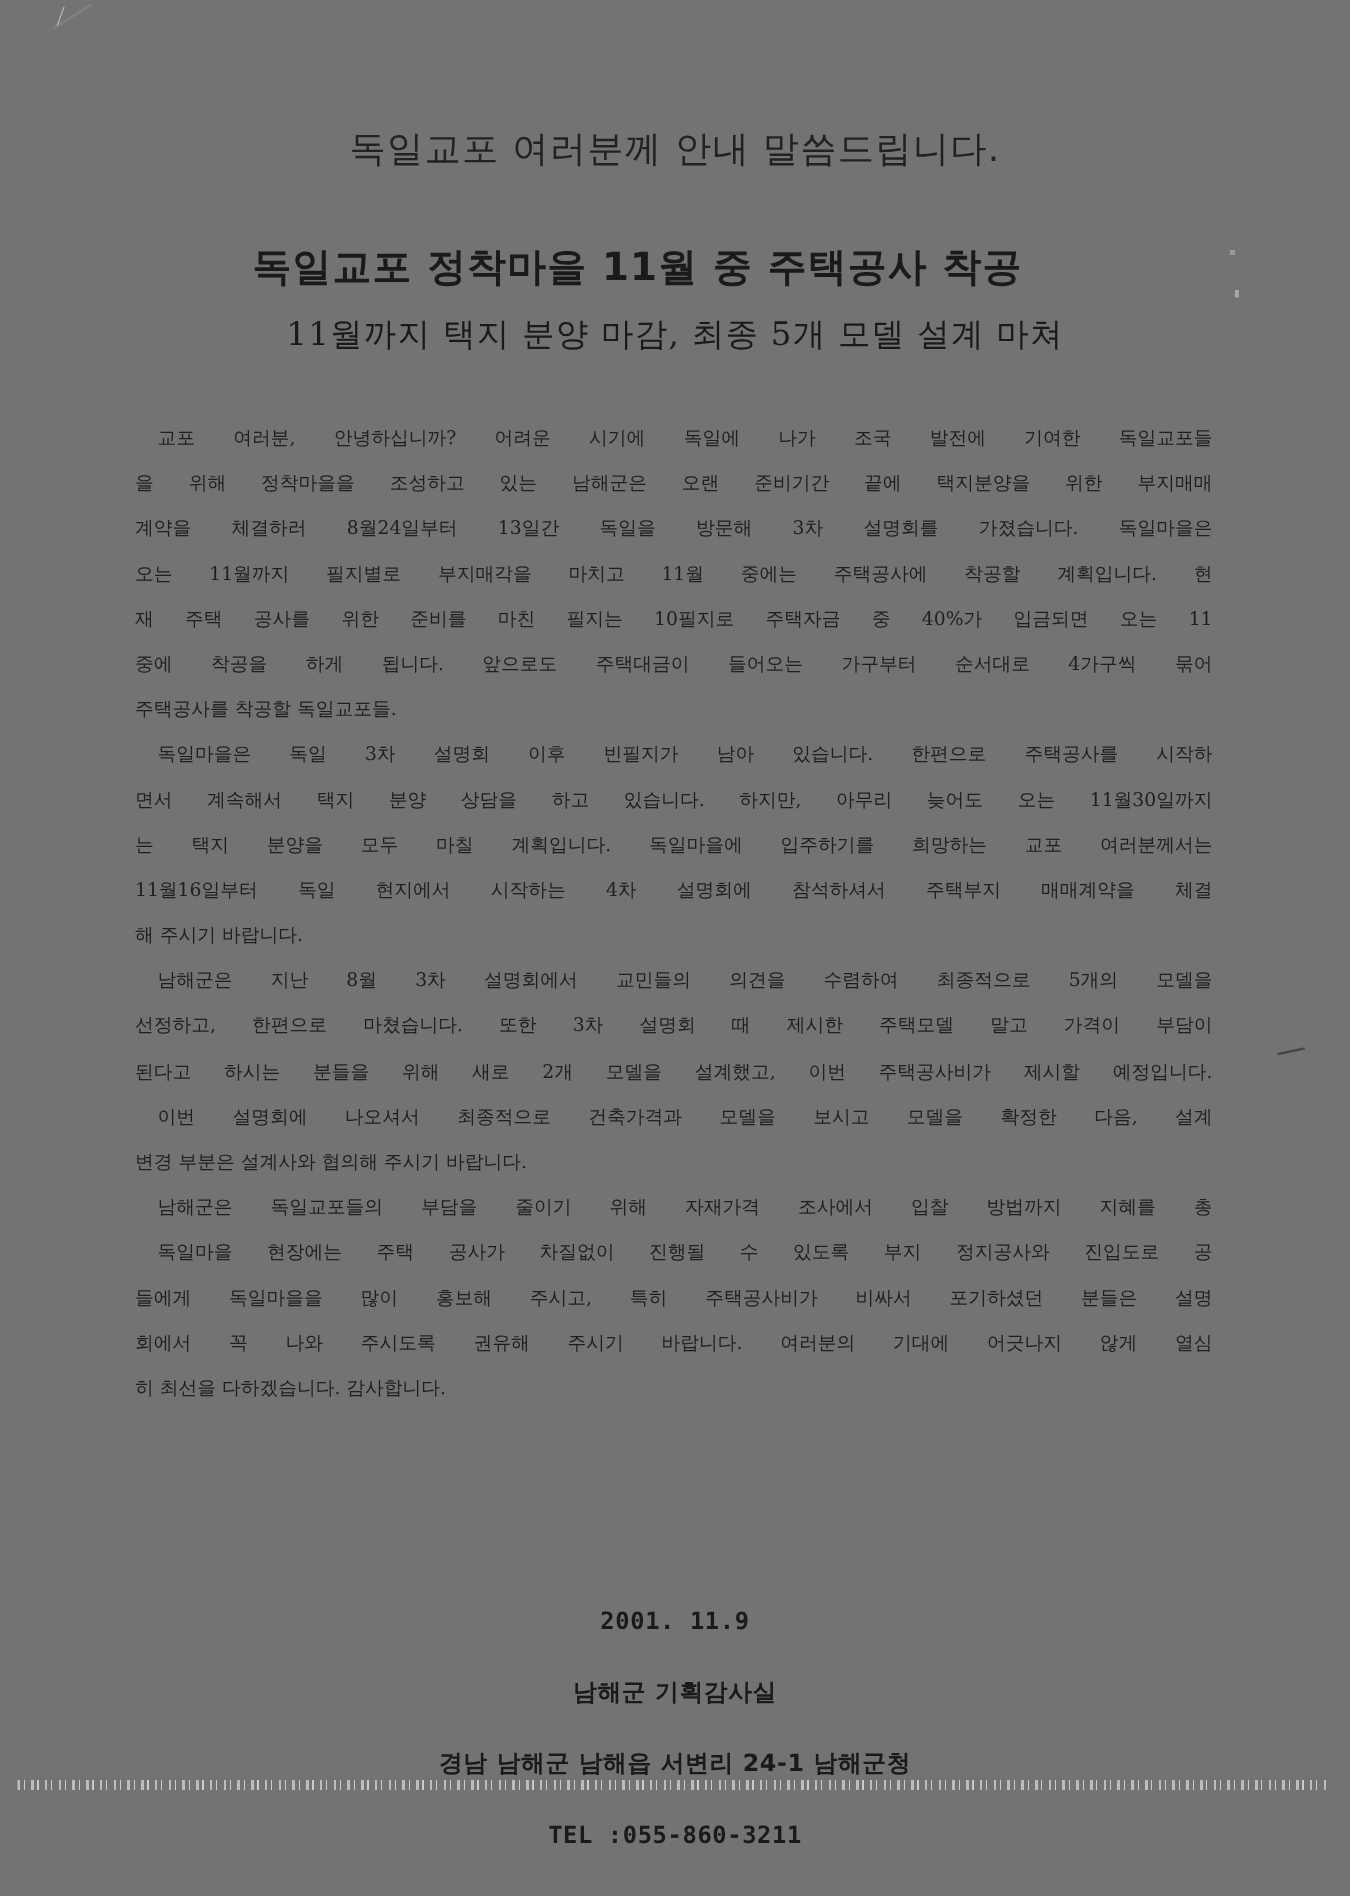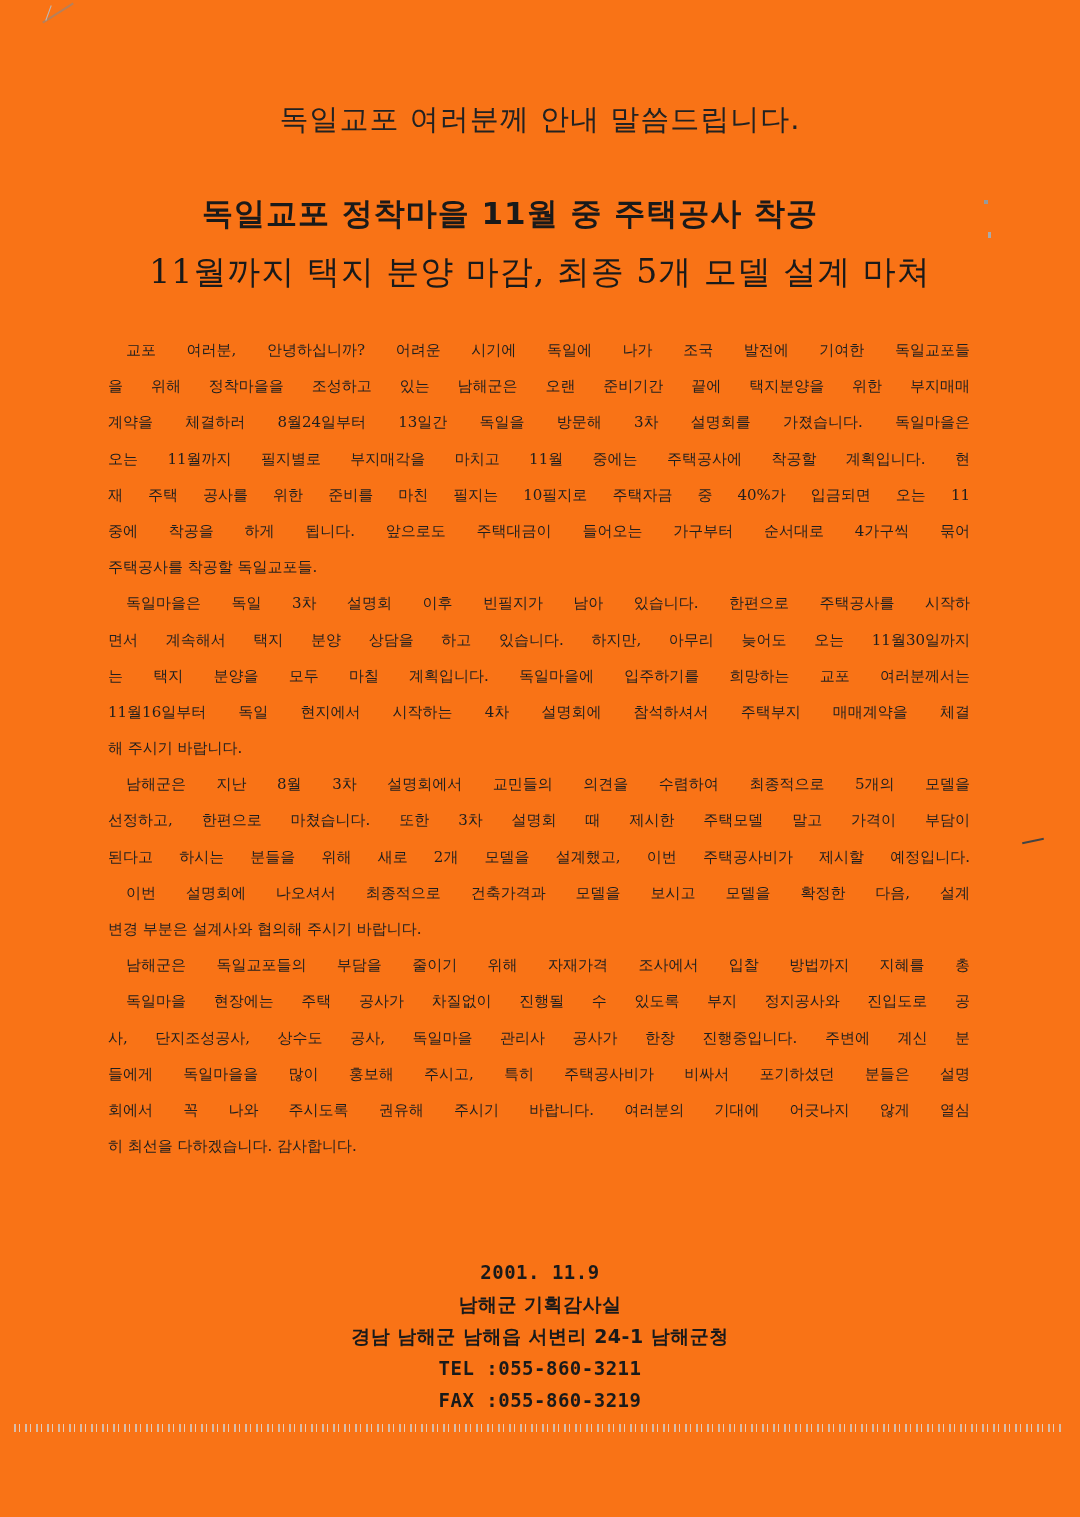--- a/index.html
+++ b/index.html
@@ -13,21 +13,21 @@
       position: relative;
       overflow: hidden;
       font-family: "DejaVu Serif", "Liberation Serif", serif;
       color: #1a1a1a;
     }
     .page {
       position: absolute;
       left: 0; top: 0;
       width: 1080px;
       height: 1517px;
-      background: #f97316;
+      background: #737373;
     }
     .header-notice {
       position: absolute;
       top: 100px;
       left: 0;
       width: 1080px;
       text-align: center;
       font-family: "DejaVu Sans", "Liberation Sans", sans-serif;
       font-size: 29px;
       letter-spacing: 1px;
@@ -46,21 +46,21 @@
       letter-spacing: 1px;
       color: #1a1a1a;
     }
     .subheadline {
       position: absolute;
       top: 250px;
       left: 0;
       width: 1080px;
       text-align: center;
       font-family: "DejaVu Serif", "Liberation Serif", serif;
-      font-size: 33px;
+      font-size: 26px;
       letter-spacing: 1px;
       color: #1a1a1a;
     }
     .body-text {
       position: absolute;
       top: 332px;
       left: 108px;
       width: 862px;
       font-family: "DejaVu Serif", "Liberation Serif", serif;
       font-size: 15px;
@@ -88,20 +88,21 @@
       text-align: center;
       font-family: "DejaVu Sans", "Liberation Sans", sans-serif;
       color: #1a1a1a;
     }
     .signature .sig-line {
       display: block;
       font-size: 19px;
       font-weight: bold;
       line-height: 32px;
       letter-spacing: 0.5px;
+      margin-top: 25px;
     }
     .signature .sig-line.mono {
       font-family: "DejaVu Sans Mono", "Liberation Mono", monospace;
     }
     .scan-mark {
       position: absolute;
       background: #888;
     }
     .mark-topleft {
       left: 40px; top: 12px;
@@ -171,21 +172,20 @@
     <span class="line">는 택지 분양을 모두 마칠 계획입니다. 독일마을에 입주하기를 희망하는 교포 여러분께서는</span>
     <span class="line">11월16일부터 독일 현지에서 시작하는 4차 설명회에 참석하셔서 주택부지 매매계약을 체결</span>
     <span class="line last">해 주시기 바랍니다.</span>
     <span class="line indent">남해군은 지난 8월 3차 설명회에서 교민들의 의견을 수렴하여 최종적으로 5개의 모델을</span>
     <span class="line">선정하고, 한편으로 마쳤습니다. 또한 3차 설명회 때 제시한 주택모델 말고 가격이 부담이</span>
     <span class="line">된다고 하시는 분들을 위해 새로 2개 모델을 설계했고, 이번 주택공사비가 제시할 예정입니다.</span>
     <span class="line indent">이번 설명회에 나오셔서 최종적으로 건축가격과 모델을 보시고 모델을 확정한 다음, 설계</span>
     <span class="line last">변경 부분은 설계사와 협의해 주시기 바랍니다.</span>
     <span class="line indent">남해군은 독일교포들의 부담을 줄이기 위해 자재가격 조사에서 입찰 방법까지 지혜를 총</span>
     <span class="line indent">독일마을 현장에는 주택 공사가 차질없이 진행될 수 있도록 부지 정지공사와 진입도로 공</span>
-    <span class="line">사, 단지조성공사, 상수도 공사, 독일마을 관리사 공사가 한창 진행중입니다. 주변에 계신 분</span>
     <span class="line">들에게 독일마을을 많이 홍보해 주시고, 특히 주택공사비가 비싸서 포기하셨던 분들은 설명</span>
     <span class="line">회에서 꼭 나와 주시도록 권유해 주시기 바랍니다.   여러분의 기대에 어긋나지 않게 열심</span>
     <span class="line last">히 최선을 다하겠습니다. 감사합니다.</span>
   </div>
 
   <div class="signature">
     <span class="sig-line mono">2001. 11.9</span>
     <span class="sig-line">남해군 기획감사실</span>
     <span class="sig-line">경남 남해군 남해읍 서변리 24-1 남해군청</span>
     <span class="sig-line mono">TEL :055-860-3211</span>

